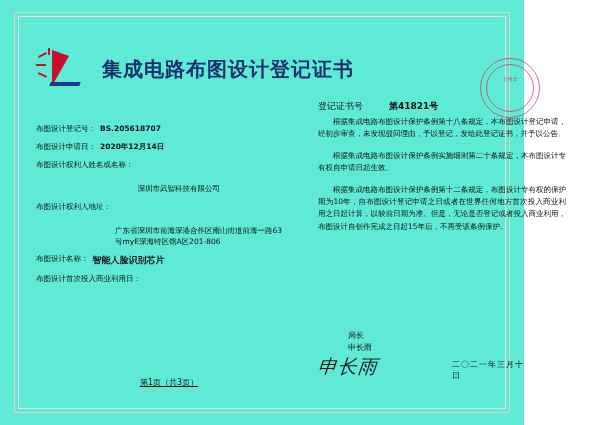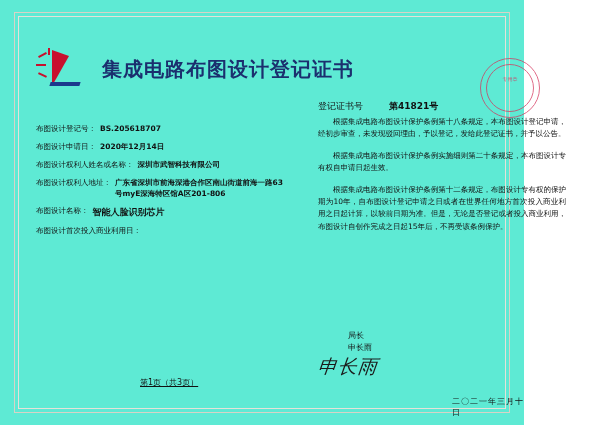--- a/index.html
+++ b/index.html
@@ -62,42 +62,42 @@
   .regline .lbl{margin-right:26px;}
   .regline .val{font-weight:bold;}
   
   .left-col{
     position:absolute;left:36px;top:124px;width:248px;
     font-size:7.5px;color:#111;line-height:1.45;
   }
   .field{display:flex;margin-bottom:7px;}
   .field .k{white-space:nowrap;}
   .field .v{font-weight:bold;margin-left:4px;flex:1;}
-  .field.multiline .v{font-weight:bold;}
+  .field.multiline .v{font-weight:normal;margin-top:24px;}
   .field-name .v{font-size:9px;}
   
   .right-col{
     position:absolute;left:318px;top:116px;width:248px;
     font-size:7.5px;color:#111;line-height:1.65;text-align:justify;
   }
   .right-col p{margin:0 0 9px 0;text-indent:15px;}
   
   .sig-block{
     position:absolute;left:318px;top:330px;
     font-size:8px;color:#111;
   }
   .sig-block .row{display:flex;align-items:flex-end;flex-direction:column;}
   .sig-block .lbls{line-height:1.5;margin-right:6px;}
   .sig-hand{
     font-family:"DejaVu Serif","Liberation Serif",serif;
     font-size:19px;color:#1a1a1a;font-style:italic;
     letter-spacing:1px;transform:skewX(-6deg);
   }
   .date-line{
-    position:absolute;left:452px;top:396px;
+    position:absolute;left:452px;top:359px;
     font-size:8px;color:#111;letter-spacing:1px;
   }
   
   .page-num{
     position:absolute;left:140px;top:377px;
     font-size:8px;color:#111;text-decoration:underline;
   }
   
   .seal-small{
     position:absolute;left:480px;top:58px;width:58px;height:58px;

